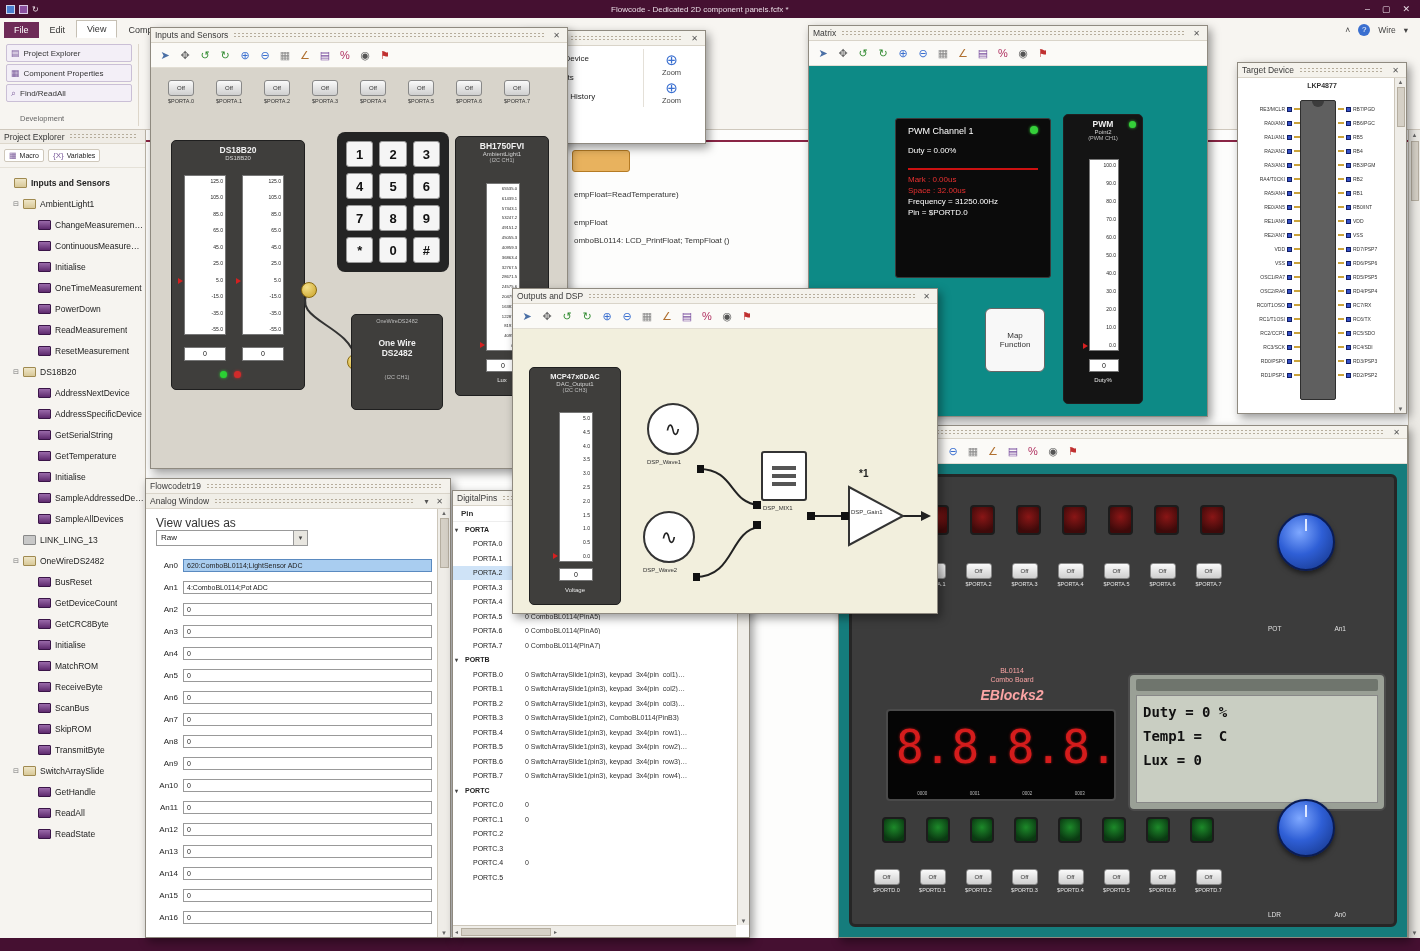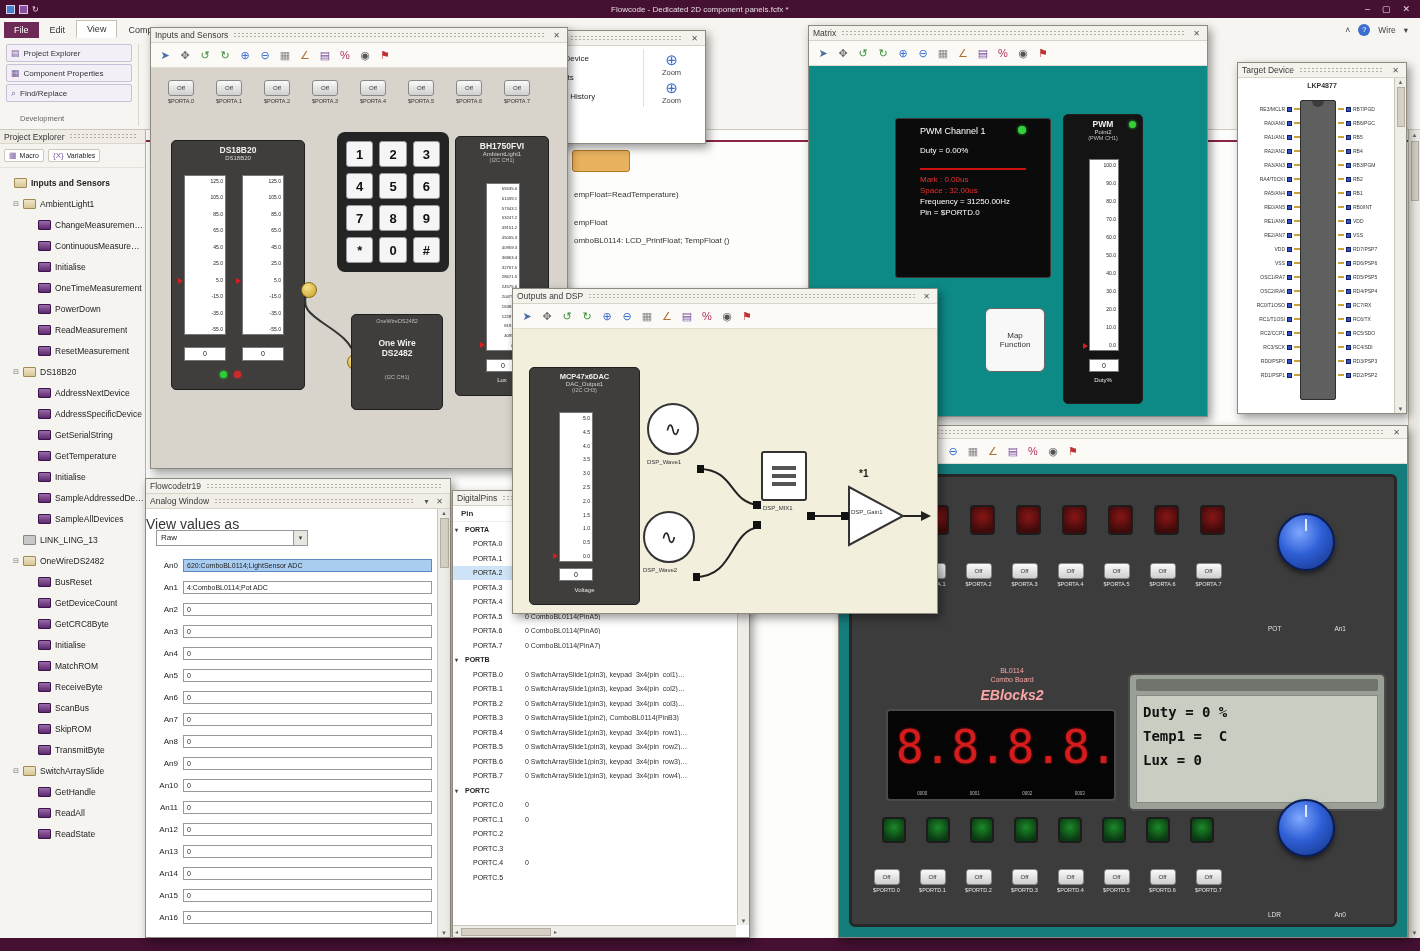--- a/index.html
+++ b/index.html
@@ -99,21 +99,21 @@
   .titems{position:absolute;left:0;top:18px;width:118px}
   .titem{display:flex;align-items:center;gap:4px;height:19px;padding-left:6px;font-size:8px;cursor:pointer}
   .cbicon{width:9px;height:9px;border:1px solid #7a8ab0;background:linear-gradient(#eef2fa,#c8d4ea)}
   .zoomcol{position:absolute;right:6px;top:18px;width:56px;text-align:center;border-left:1px solid #e4e0d8;padding-top:2px}
   .zic{font-size:15px;color:#3a6fd0;line-height:17px}
   .zlab{font-size:7.5px;color:#444;margin-bottom:2px}
 
   
   #win-matrix{left:808px;top:25px;width:400px;height:392px;z-index:4}
   .teal{position:absolute;top:40px;left:0;right:0;bottom:0;background:#0d8a86;overflow:hidden}
-  .pwmbox{position:absolute;left:86px;top:52px;width:156px;height:160px;background:#0b0b0b;border:1px solid #3a3a3a;border-radius:3px;color:#fff;padding:7px 24px;font-size:8px;text-align:left}
+  .pwmbox{position:absolute;left:86px;top:52px;width:156px;height:160px;background:#0b0b0b;border:1px solid #3a3a3a;border-radius:3px;color:#fff;padding:7px 12px;font-size:8px;text-align:left}
   .pwmtitle{font-size:9px}
   .grn{width:8px;height:8px;border-radius:50%;background:#35d03a;float:right;box-shadow:0 0 3px #35d03a}
   .redhr{border:none;border-top:2px solid #cc1111;margin:13px 0 5px}
   .redtxt{color:#e83030;margin-top:2px}
   .whitetxt{margin-top:2px}
   .mapfn{position:absolute;left:176px;top:242px;width:60px;height:64px;background:#f8f8f8;border:1px solid #666;border-radius:6px;display:flex;flex-direction:column;align-items:center;justify-content:center;font-size:8px;color:#333;cursor:pointer}
 
   
   #win-target{left:1237px;top:62px;width:170px;height:352px;z-index:4}
   .chipwrap{position:absolute;top:15px;left:0;right:0;bottom:0;background:#fff;overflow:hidden}
@@ -140,21 +140,21 @@
   .complab{position:absolute;font-size:6px;color:#333}
   .mixbox{position:absolute;left:248px;top:122px;width:46px;height:50px;background:#fff;border:2px solid #333;border-radius:3px;display:flex;flex-direction:column;gap:4px;align-items:center;justify-content:center;cursor:pointer}
   .mixbar{width:24px;height:4px;background:#555}
   .gaintxt{position:absolute;left:346px;top:139px;font-size:10px;font-weight:bold;color:#222}
   .dspsvg{position:absolute;left:0;top:40px;pointer-events:none}
 
   
   #win-analog{left:145px;top:478px;width:306px;height:460px;z-index:4}
   .wt2{position:absolute;left:0;right:0;top:15px;height:15px;display:flex;align-items:center;background:#f0eee7;border-bottom:1px solid #d9d4c9;font-size:8.5px;color:#3a3a3a;padding:0 4px}
   .acnt{position:absolute;top:30px;left:0;right:0;bottom:0;background:#fff;overflow:hidden}
-  .vlab{position:absolute;left:0;top:7px;font-size:14px;color:#333}
+  .vlab{position:absolute;left:10px;top:7px;font-size:12px;color:#333}
   .dd{position:absolute;left:10px;top:21px;width:152px;height:16px;display:flex;border:1px solid #999;background:#fff;cursor:pointer}
   .ddtxt{flex:1;font-size:8px;padding:2px 4px}
   .ddbtn{width:14px;border-left:1px solid #999;background:#e8e6e0;text-align:center;font-size:7px;line-height:14px;color:#444}
   .arows{position:absolute;left:4px;right:18px;top:45px}
   .arow{height:22px;display:flex;align-items:center;gap:5px}
   .alab{width:28px;text-align:right;font-size:8px;color:#222;flex:none}
   .afield{flex:1;height:13px;border:1px solid #999;background:#fff;font-size:7px;line-height:11px;padding:0 3px;overflow:hidden;white-space:nowrap;cursor:text}
   .arow.selected .afield{background:#a9cdf0;border-color:#5a8ac0}
   .vsb2{position:absolute;right:0;top:30px;bottom:0;width:13px;background:#efede8;border-left:1px solid #ccc6ba;display:flex;flex-direction:column;align-items:center;font-size:6px;color:#666;padding:1px 0}
   .vsb2 .thumb{width:9px;height:50px;background:#d5d0c6;border:1px solid #b5aea0;margin-top:2px}
@@ -235,21 +235,21 @@
           <span>Project Explorer</span>
         </div>
 
         <div class="rbtn">
           <span class="ricon">▦</span>
           <span>Component Properties</span>
         </div>
 
         <div class="rbtn">
           <span class="ricon">⌕</span>
-          <span>Find/Replace</span>
+          <span>Find/ReadAll</span>
         </div>
       </div>
     <div class="rgroup">Development</div>
     <div class="rsep"></div>
     <div class="rright">
       <span>˄</span>
       <span class="helpdot">?</span>
       <span>Wire</span>
       <span>▾</span>
     </div>
@@ -1572,21 +1572,21 @@
           <span style="color: rgb(176, 48, 96);">%</span>
         </span>
         <span class="ic">
           <span style="color: rgb(85, 85, 85);">◉</span>
         </span>
         <span class="ic">
           <span style="color: rgb(192, 48, 48);">⚑</span>
         </span>
       </div>
     <div class="cream">
-      <div class="devbox" style="left:16px;top:38px;width:111px;height:238px">
+      <div class="devbox" style="left:16px;top:38px;width:92px;height:238px">
         <div class="devtitle" style="font-size:7.5px">MCP47x6DAC</div>
         <div class="devsub">DAC_Output1</div>
         <div class="devchan">(I2C CH3)</div>
         <div class="strip" style="left:29px;top:44px;width:34px;height:150px">
 
         <span class="sv">5.0</span>
             <span class="sv">4.5</span>
             <span class="sv">4.0</span>
             <span class="sv">3.5</span>
             <span class="sv">3.0</span>

